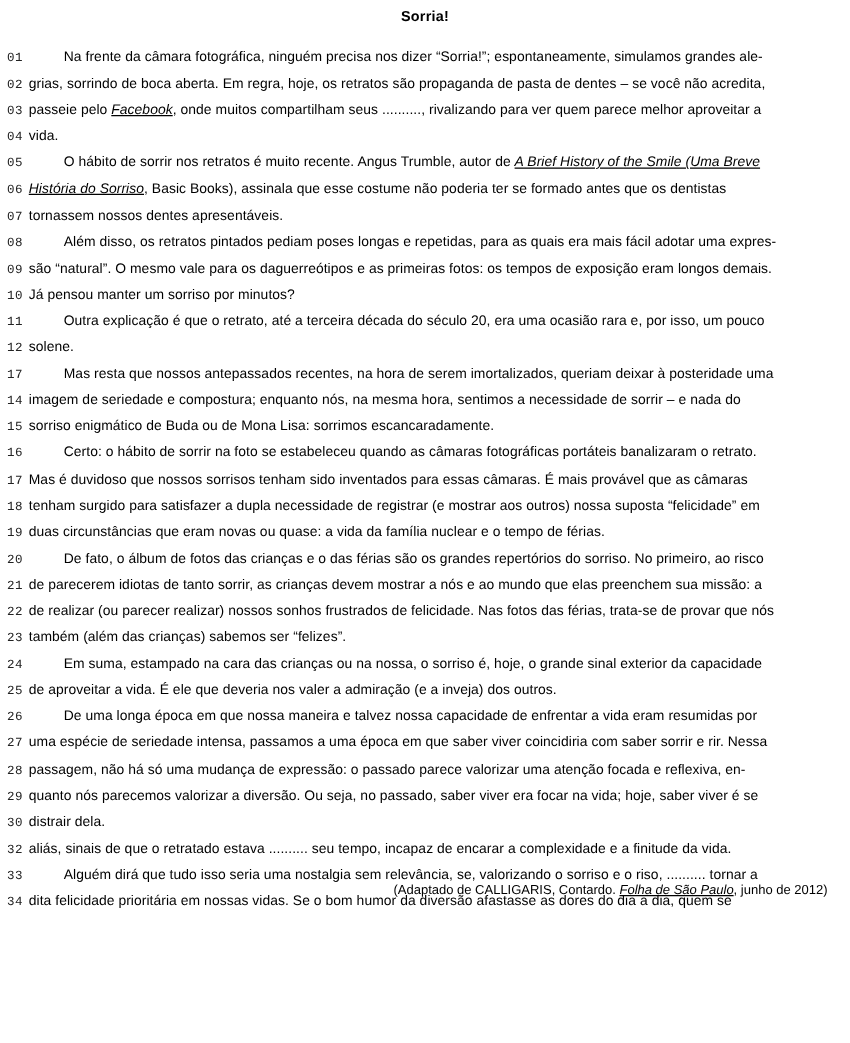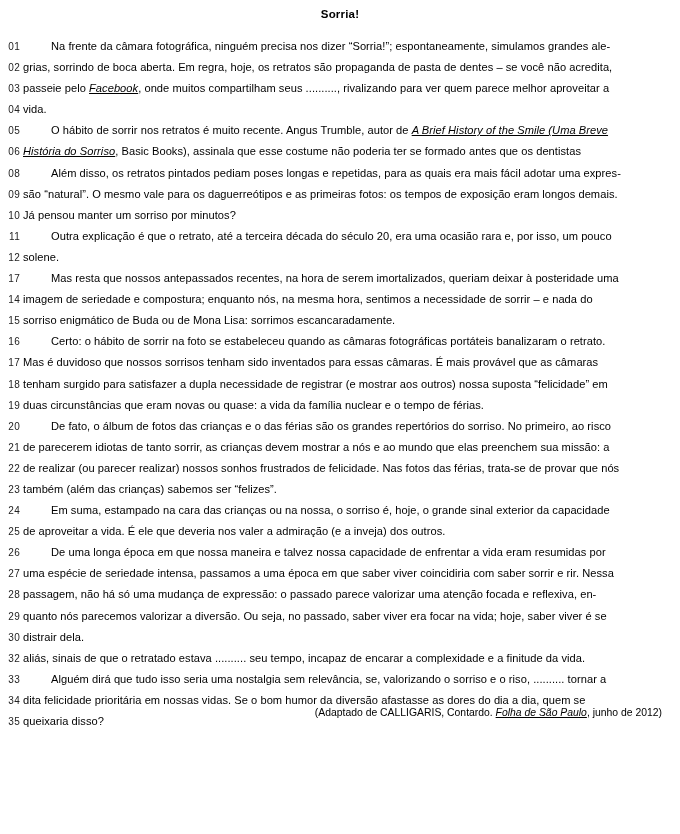--- a/index.html
+++ b/index.html
@@ -41,22 +41,23 @@
     line-height: 21.1px;
     white-space: nowrap;
   }
   .line-no {
     width: 20px;
     min-width: 20px;
     padding-left: 4px;
     box-sizing: border-box;
     font-size: 10px;
     color: #222222;
-    text-align: right;
+    text-align: center;
     letter-spacing: 0.3px;
+    font-family: Liberation Mono, monospace;
   }
   .line-text {
     flex: 1 1 auto;
     font-size: 11.1px;
     letter-spacing: 0.05px;
     padding-left: 3px;
     padding-right: 10px;
     box-sizing: border-box;
     overflow: hidden;
     text-overflow: clip;
@@ -104,20 +105,24 @@
       </div>
       <div class="line-row">
         <span class="line-no">05</span>
         <span class="line-text"><span class="indent"></span><span>O hábito de sorrir nos retratos é muito recente. Angus Trumble, autor de </span><span class="it">A Brief History of the Smile (Uma Breve</span></span>
       </div>
       <div class="line-row">
         <span class="line-no">06</span>
         <span class="line-text"><span class="it">História do Sorriso</span><span>, Basic Books), assinala que esse costume não poderia ter se formado antes que os dentistas</span></span>
       </div>
       <div class="line-row">
+        <span class="line-no">07</span>
+        <span class="line-text"><span>tornassem nossos dentes apresentáveis.</span></span>
+      </div>
+      <div class="line-row">
         <span class="line-no">08</span>
         <span class="line-text"><span class="indent"></span><span>Além disso, os retratos pintados pediam poses longas e repetidas, para as quais era mais fácil adotar uma expres-</span></span>
       </div>
       <div class="line-row">
         <span class="line-no">09</span>
         <span class="line-text"><span>são “natural”. O mesmo vale para os daguerreótipos e as primeiras fotos: os tempos de exposição eram longos demais.</span></span>
       </div>
       <div class="line-row">
         <span class="line-no">10</span>
         <span class="line-text"><span>Já pensou manter um sorriso por minutos?</span></span>

